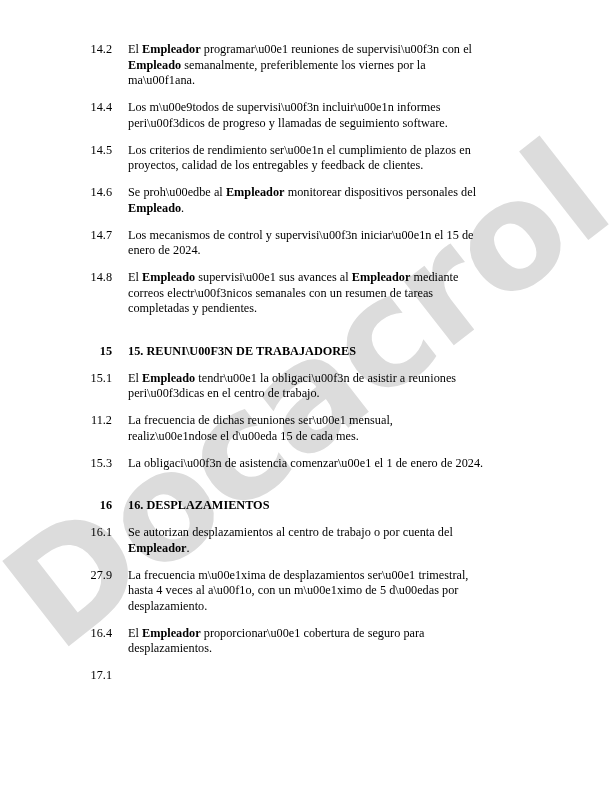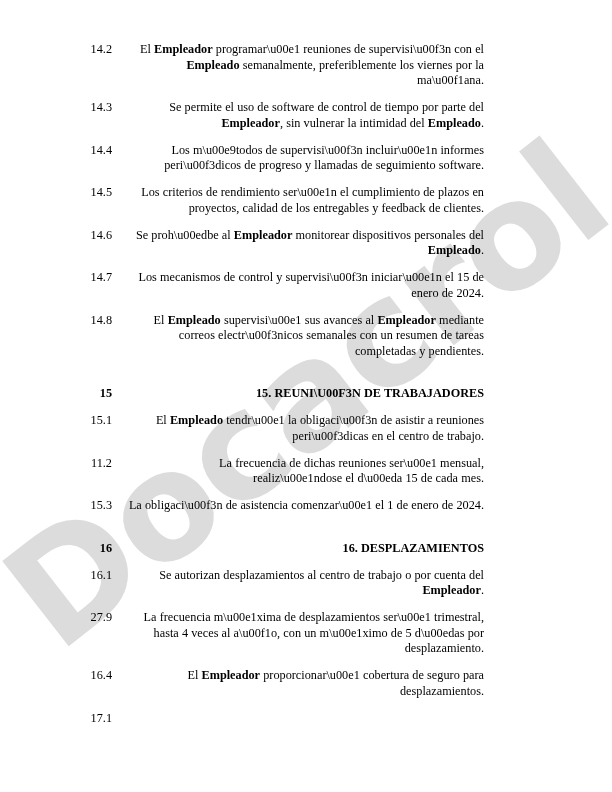--- a/index.html
+++ b/index.html
@@ -65,21 +65,21 @@
     text-align: right;
     font-size: 9.2pt;
     line-height: 15.5px;
     white-space: nowrap;
   }
   .clause-body {
     flex: 1 1 auto;
     padding-left: 16px;
     font-size: 9.2pt;
     line-height: 15.5px;
-    text-align: right;
+    text-align: left;
     word-spacing: 0.1px;
   }
   .clause-body b { font-weight: 700; }
 
   
   .heading {
     display: flex;
     align-items: flex-start;
     margin: 0 0 11.5px 0;
     padding: 0 72px 0 70px;
@@ -106,24 +106,20 @@
 <div class="page">
 
   <div class="watermark">
     <div class="watermark-text">Docacrol</div>
   </div>
 
   <div class="content">
       <div class="clause">
         <div class="clause-num">14.2</div>
         <div class="clause-body"><span>El </span><b>Empleador</b><span> programar\u00e1 reuniones de supervisi\u00f3n con el </span><b>Empleado</b><span> semanalmente, preferiblemente los viernes por la ma\u00f1ana.</span></div>
-      </div>
-      <div class="clause">
-        <div class="clause-num">14.3</div>
-        <div class="clause-body"><span>Se permite el uso de software de control de tiempo por parte del </span><b>Empleador</b><span>, sin vulnerar la intimidad del </span><b>Empleado</b><span>.</span></div>
       </div>
       <div class="clause">
         <div class="clause-num">14.4</div>
         <div class="clause-body"><span>Los m\u00e9todos de supervisi\u00f3n incluir\u00e1n informes peri\u00f3dicos de progreso y llamadas de seguimiento software.</span></div>
       </div>
       <div class="clause">
         <div class="clause-num">14.5</div>
         <div class="clause-body"><span>Los criterios de rendimiento ser\u00e1n el cumplimiento de plazos en proyectos, calidad de los entregables y feedback de clientes.</span></div>
       </div>
       <div class="clause">

